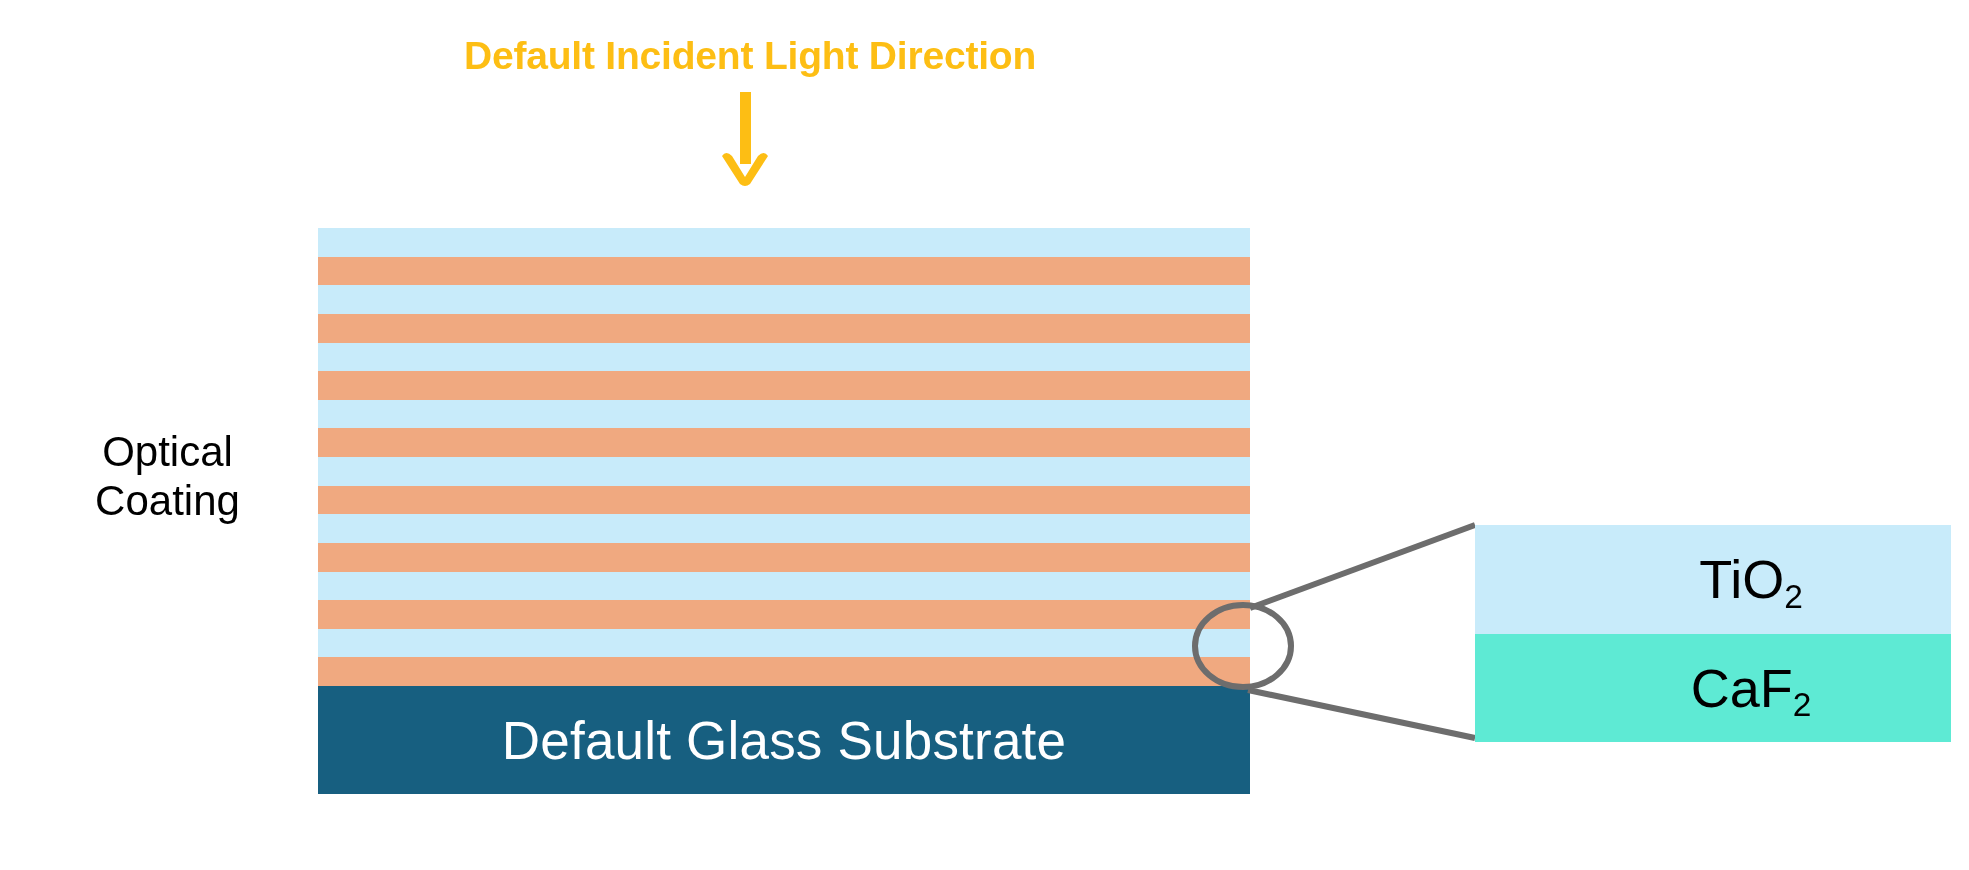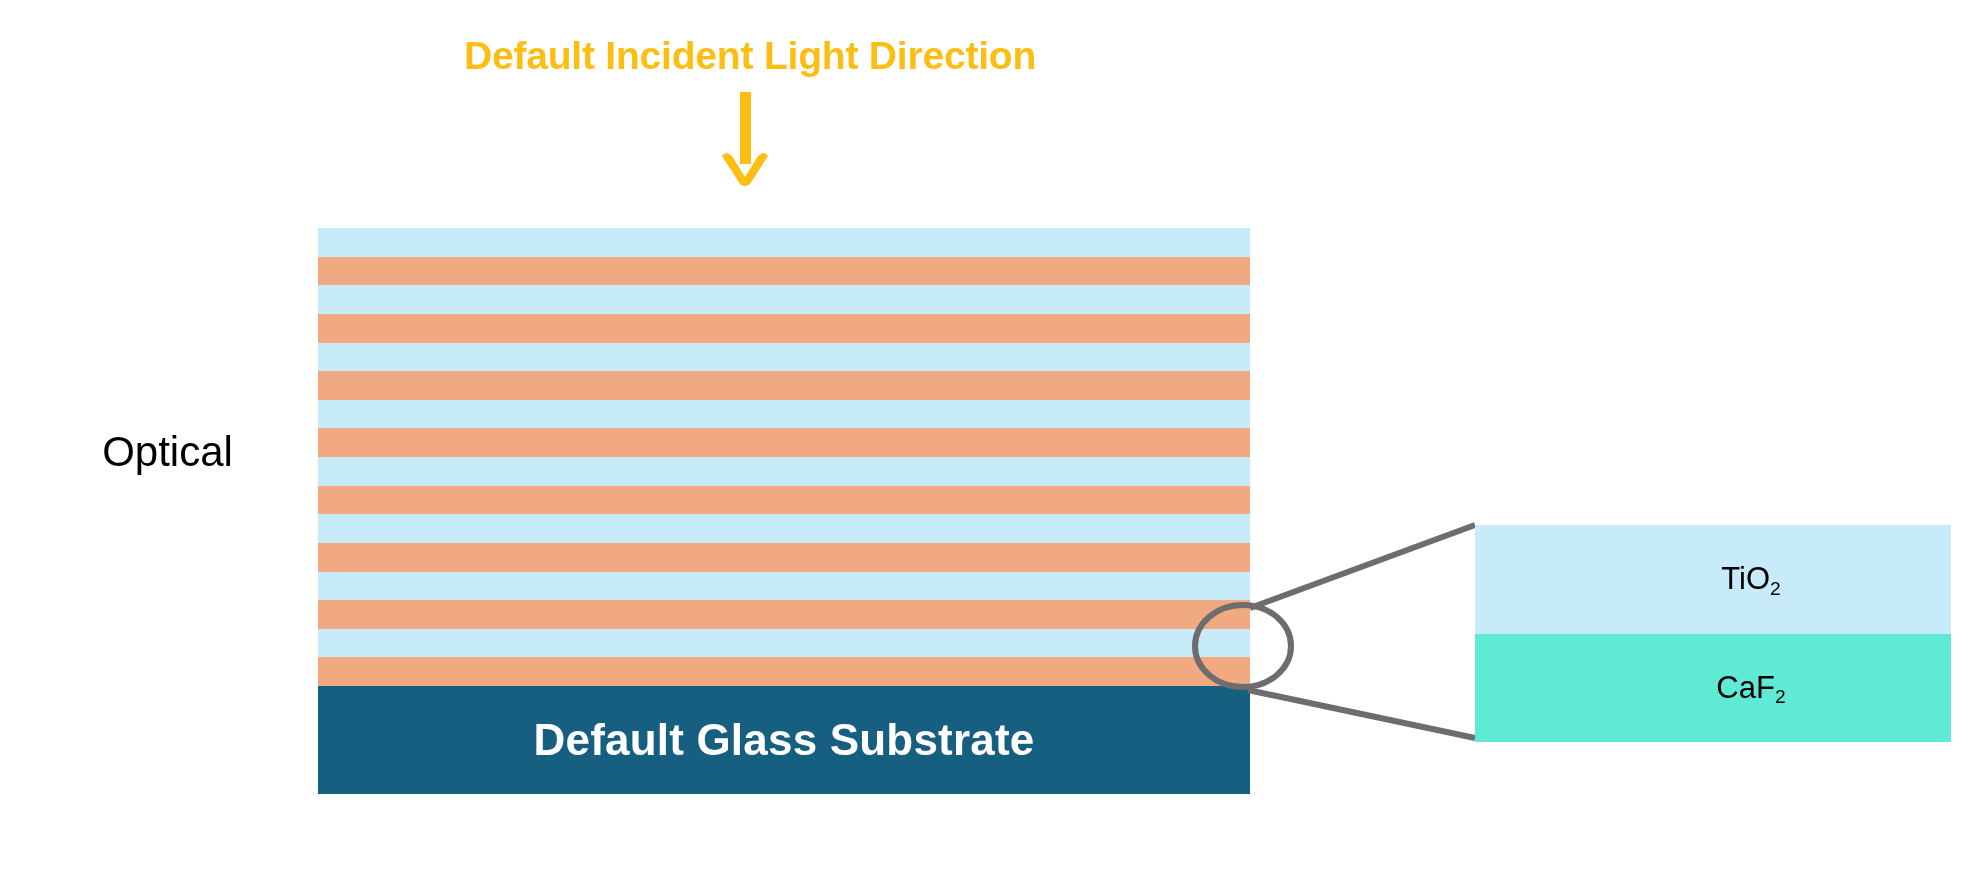--- a/index.html
+++ b/index.html
@@ -72,24 +72,23 @@
     left: 318px;
     top: 686px;
     width: 932px;
     height: 108px;
     display: flex;
     align-items: center;
     justify-content: center;
   }
   #substrate-label {
     color: #ffffff;
-    font-size: 44px;
+    font-size: 53px;
     letter-spacing: 0.2px;
     white-space: nowrap;
-    font-weight: bold;
   }
 
   
   #callout-svg {
     position: absolute;
     left: 1150px;
     top: 480px;
     width: 400px;
     height: 300px;
     pointer-events: none;
@@ -105,21 +104,21 @@
     display: flex;
     flex-direction: column;
   }
   #detail-box .detail-layer {
     flex: 1 1 0;
     display: flex;
     align-items: center;
     justify-content: center;
   }
   #detail-box .detail-label {
-    font-size: 31px;
+    font-size: 54px;
     color: #000000;
     white-space: nowrap;
     transform: translateX(38px);
   }
   #detail-box .detail-label sub {
     font-size: 0.62em;
     vertical-align: baseline;
     position: relative;
     top: 0.28em;
   }
@@ -131,20 +130,21 @@
 
   <div id="incident-title" style="color: rgb(253, 190, 20);">Default Incident Light Direction</div>
 
   <svg id="incident-arrow" viewBox="0 0 110 95">
     <rect x="50" y="0" width="11" height="72" fill="#FDBE14"></rect>
     <path d="M 32 64 Q 36 58 42 64 L 55 85 L 68 64 Q 74 58 78 64 L 60 92 Q 55 96 50 92 Z" fill="#FDBE14"></path>
   </svg>
 
   <div id="stack-caption">
     <span>Optical</span>
+    <span>Coating</span>
   </div>
 
   <div id="coating-stack">
       <div class="layer" style="background: rgb(200, 235, 250);"></div>
       <div class="layer" style="background: rgb(240, 169, 128);"></div>
       <div class="layer" style="background: rgb(200, 235, 250);"></div>
       <div class="layer" style="background: rgb(240, 169, 128);"></div>
       <div class="layer" style="background: rgb(200, 235, 250);"></div>
       <div class="layer" style="background: rgb(240, 169, 128);"></div>
       <div class="layer" style="background: rgb(200, 235, 250);"></div>

